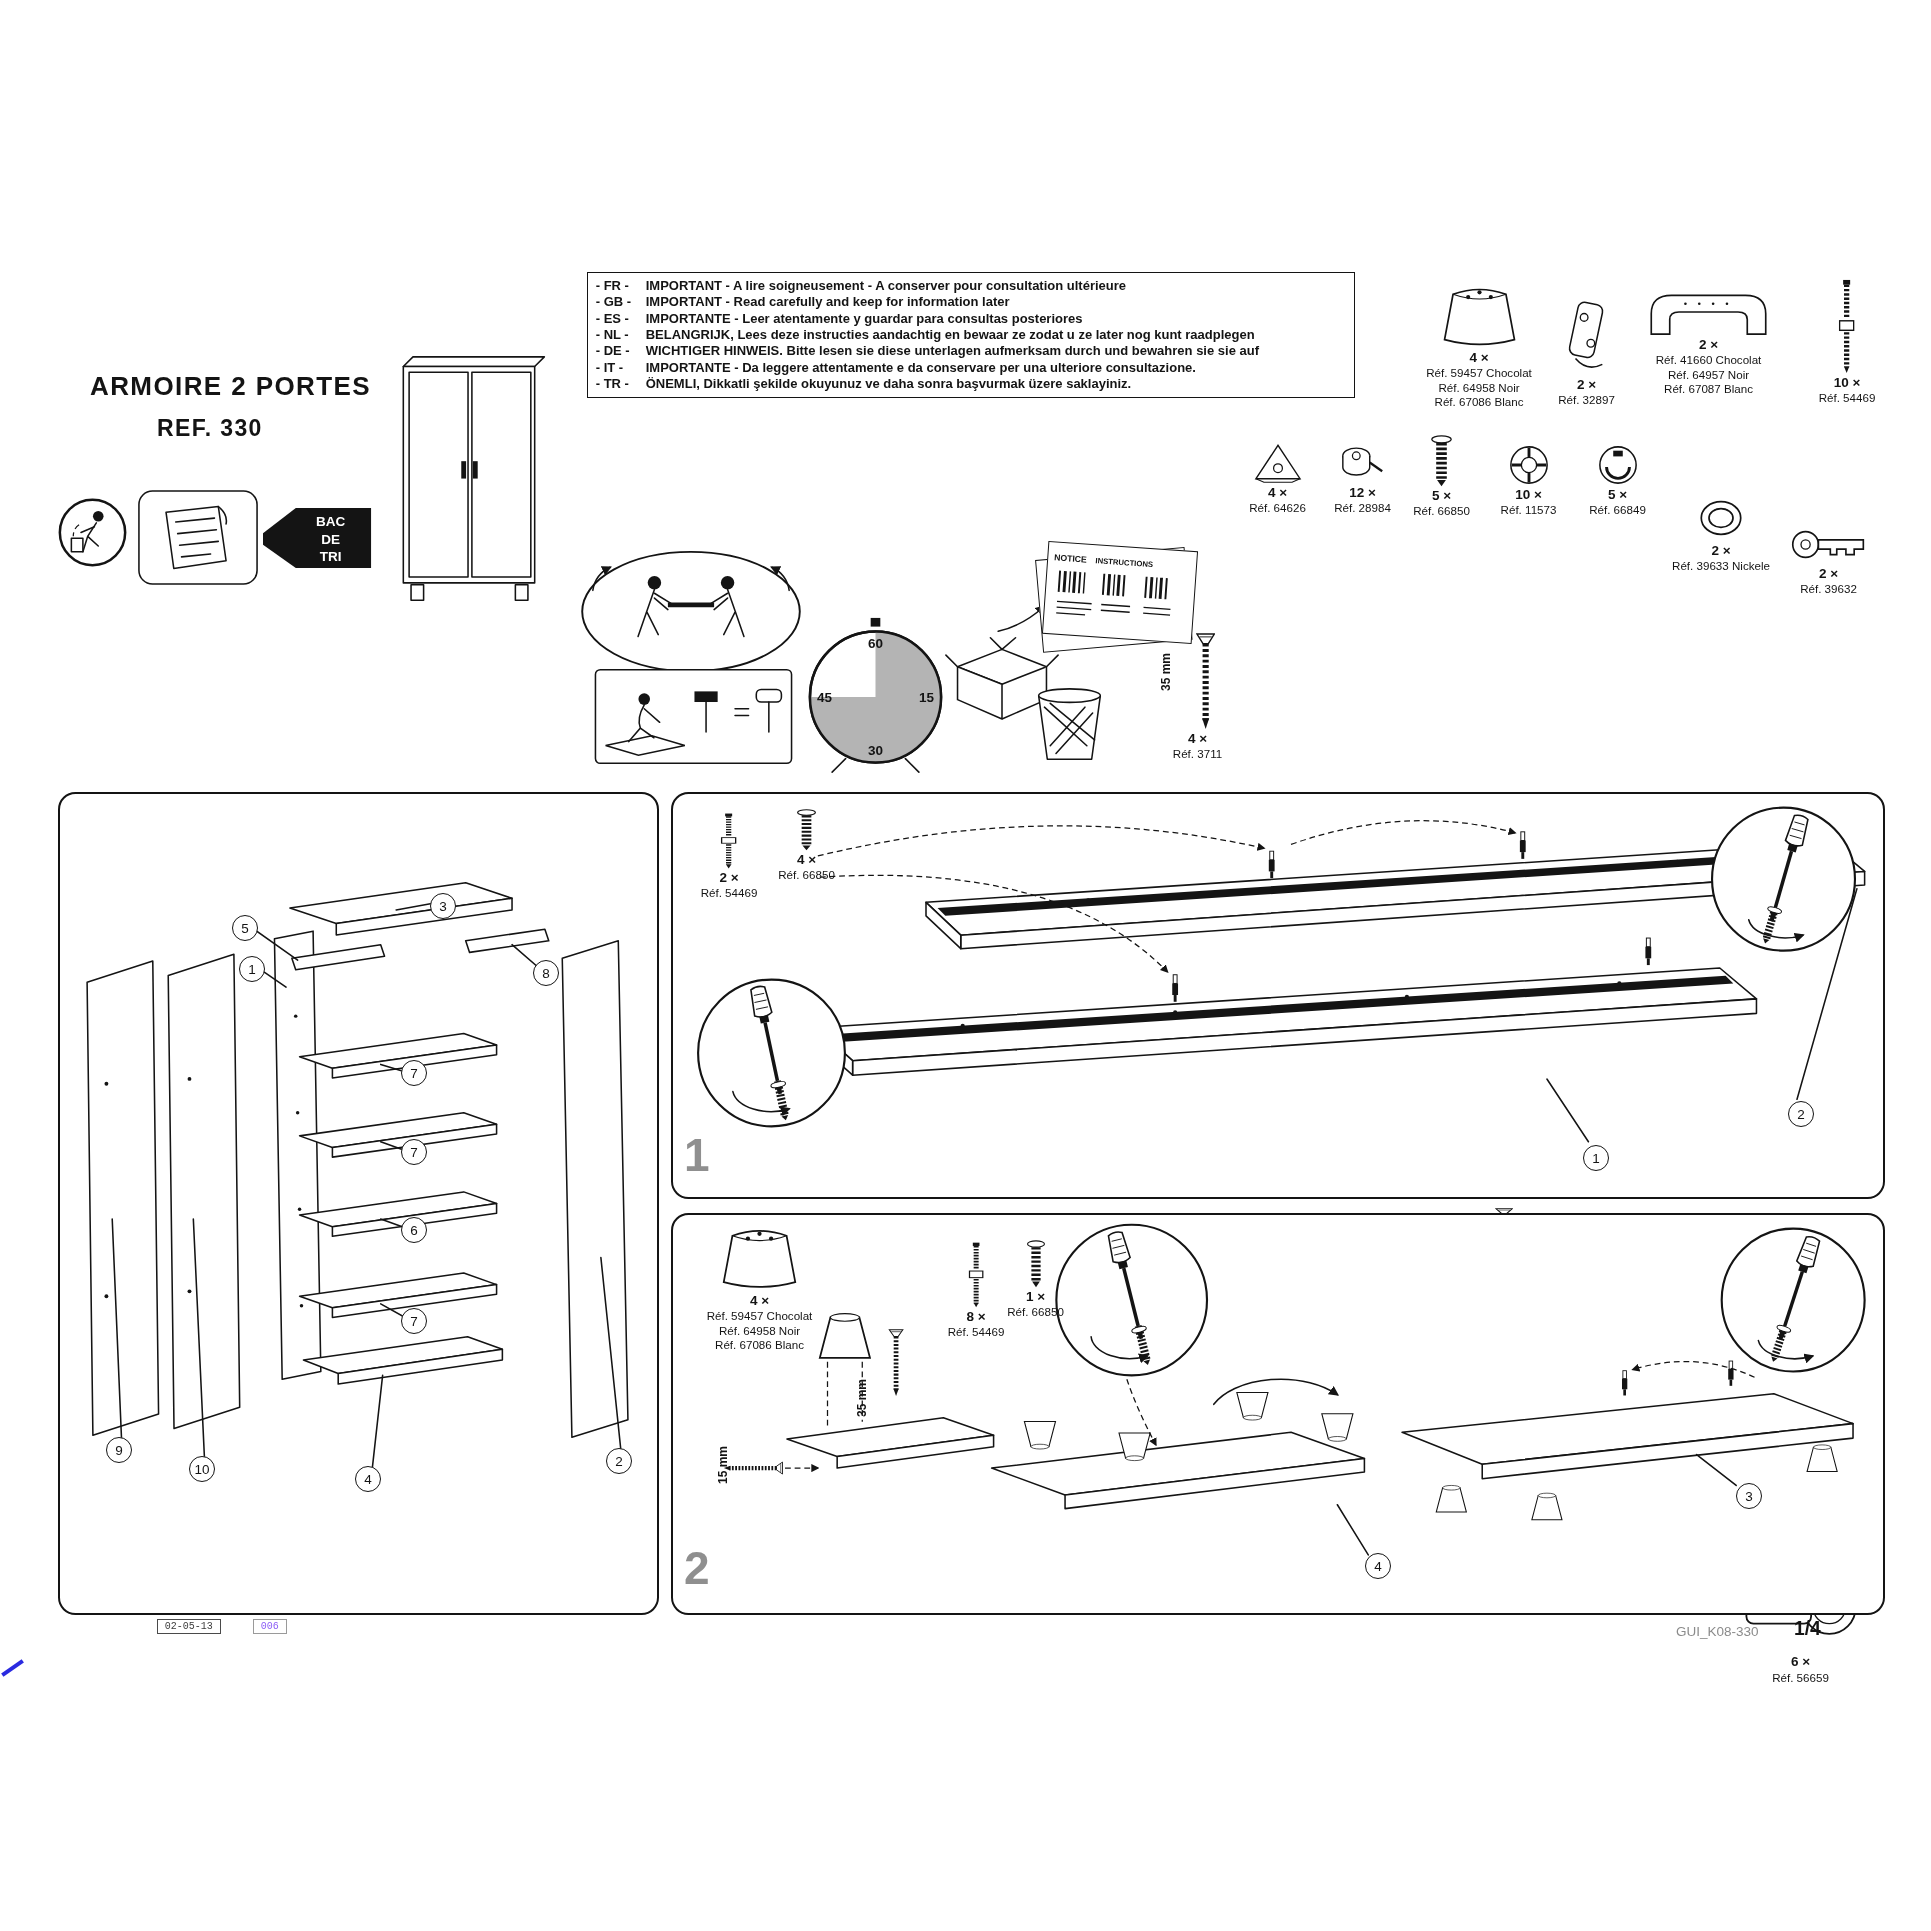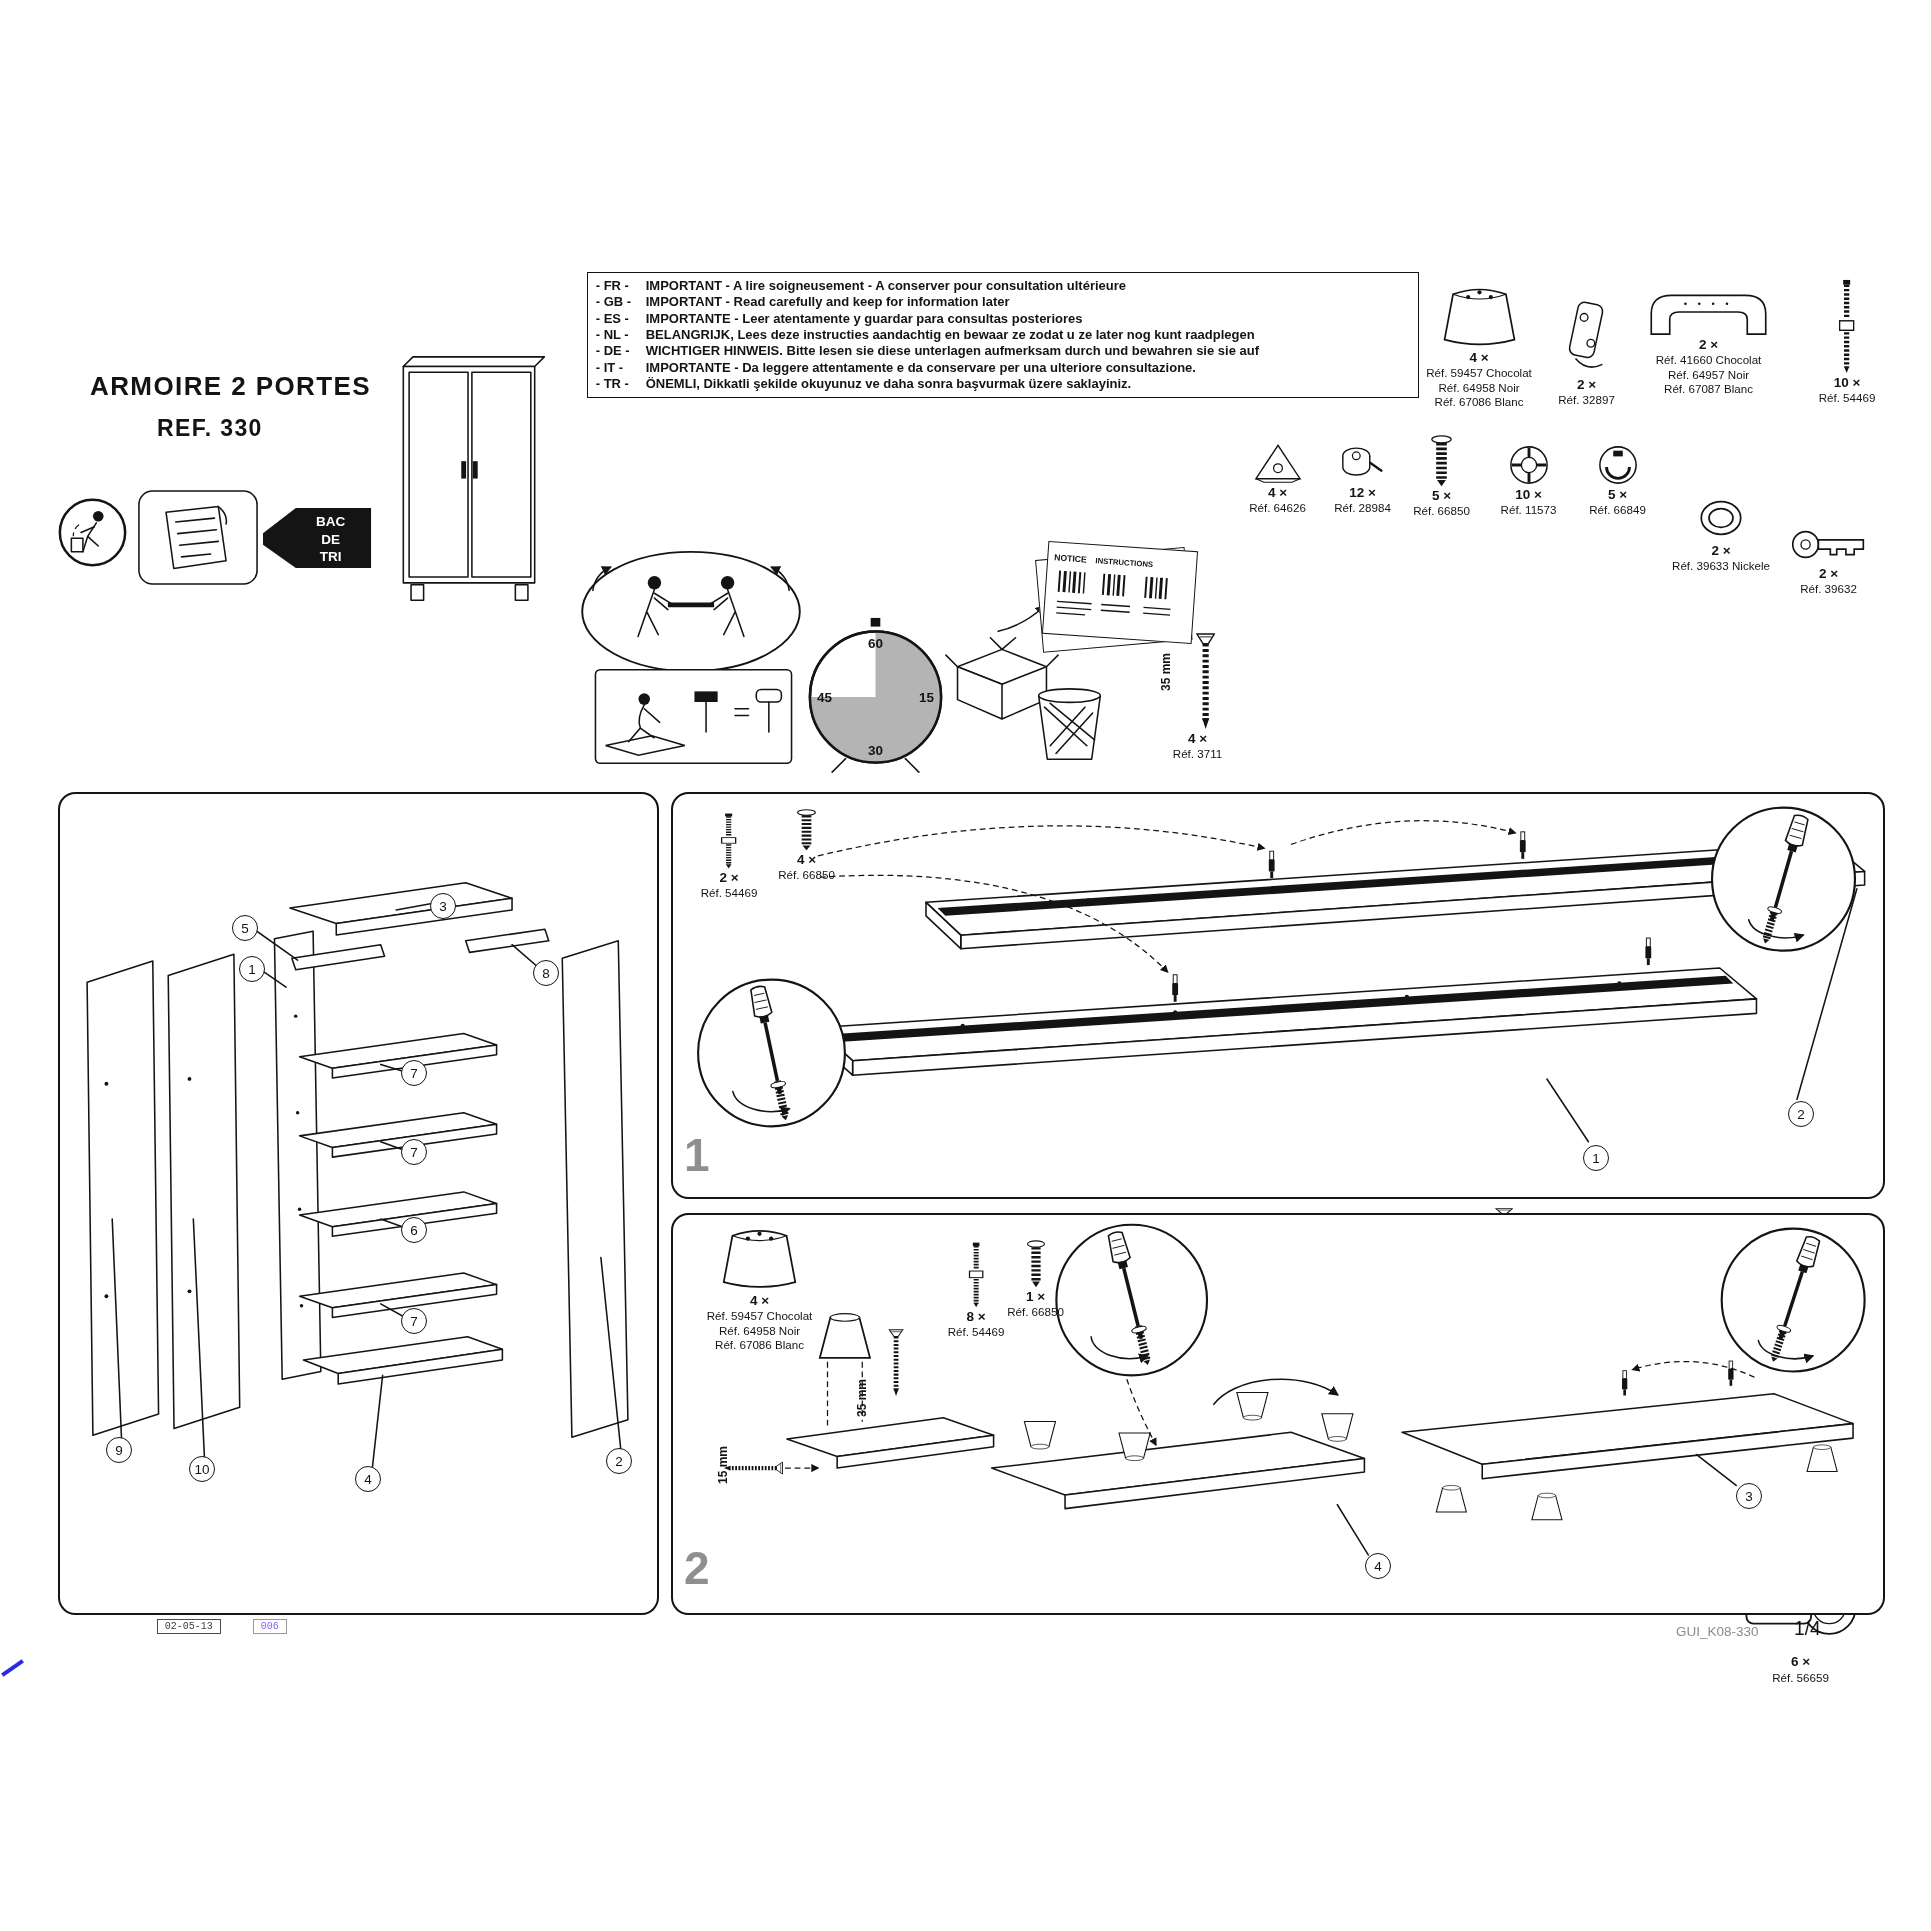--- a/index.html
+++ b/index.html
@@ -24,21 +24,21 @@
   .vlabel{font-size:12px;font-weight:700;white-space:nowrap;writing-mode:vertical-rl;transform:rotate(180deg)}
   .panel-box{border:2.4px solid #141414;border-radius:17.4px;background:#fff}
   .callout{position:absolute;width:26px;height:26px;border:1.5px solid #141414;border-radius:50%;
            background:#fff;display:flex;align-items:center;justify-content:center;
            font-size:13.5px;z-index:6}
   .step-num{font-size:46px;font-weight:700;color:#8f8f8f}
   .stamp{border:1.4px solid #4a4a4a;font-size:10px;color:#3c3c3c;padding:1px 6.8px;background:#fff;
          font-family:"Liberation Mono",monospace;white-space:nowrap}
   .stamp.faint{color:#8b5cf6;border-color:#9a9a9a}
   .docref{font-size:13.5px;color:#8b8b8b;white-space:nowrap}
-  .pagenum{font-size:19.3px;font-weight:400;white-space:nowrap}
+  .pagenum{font-size:19.3px;font-weight:700;white-space:nowrap}
   .sheet{position:absolute;inset:0;background:#fff;border:1.4px solid #141414}
   .sheet.back{transform:rotate(-5deg) translate(-6.8px,6.8px)}
   .sheet.front{transform:rotate(4deg);padding:3.9px 5.8px}
   .sheet-h1{font-size:8.7px;font-weight:700;margin-right:8.7px}
   .sheet-h2{font-size:7.7px;font-weight:700}
   svg{display:block}
   svg .pnl{fill:#fff;stroke:#141414;stroke-width:1.6;stroke-linejoin:round}
   svg .ln{stroke:#141414;fill:none;stroke-width:1.6;stroke-linecap:round}
   svg .dash{fill:none;stroke:#141414;stroke-width:1.3;stroke-dasharray:6 4}
   svg .blk{fill:#141414;stroke:none}
@@ -185,21 +185,21 @@
     <path d="M84 18 q10 8 8 18" class="ln"></path>
     <path d="M40 34 l40 -4 M42 46 l40 -4 M44 58 l40 -4 M46 70 l30 -3" class="ln" stroke-width="1.2"></path>
   </svg>
   <svg class="abs" style="left:263px;top:506px" width="110" height="64" viewBox="0 0 114 66">
     <polygon points="0,28 34,2 112,2 112,64 34,64 0,40" class="blk"></polygon>
     <text x="70" y="21" text-anchor="middle" style="font:700 14px 'Liberation Sans',sans-serif" fill="#fff">BAC</text>
     <text x="70" y="39" text-anchor="middle" style="font:700 14px 'Liberation Sans',sans-serif" fill="#fff">DE</text>
     <text x="70" y="57" text-anchor="middle" style="font:700 14px 'Liberation Sans',sans-serif" fill="#fff">TRI</text>
   </svg>
 
-  <div class="notice-box abs" style="left:587px;top:272px;width:832px">
+  <div class="notice-box abs" style="left:587px;top:272px;width:768px">
     <div class="notice-row">
         <span class="lang">- FR -</span>
         <span class="txt">IMPORTANT - A lire soigneusement - A conserver pour consultation ultérieure</span>
       </div>
     <div class="notice-row">
         <span class="lang">- GB -</span>
         <span class="txt">IMPORTANT - Read carefully and keep for information later</span>
       </div>
     <div class="notice-row">
         <span class="lang">- ES -</span>

